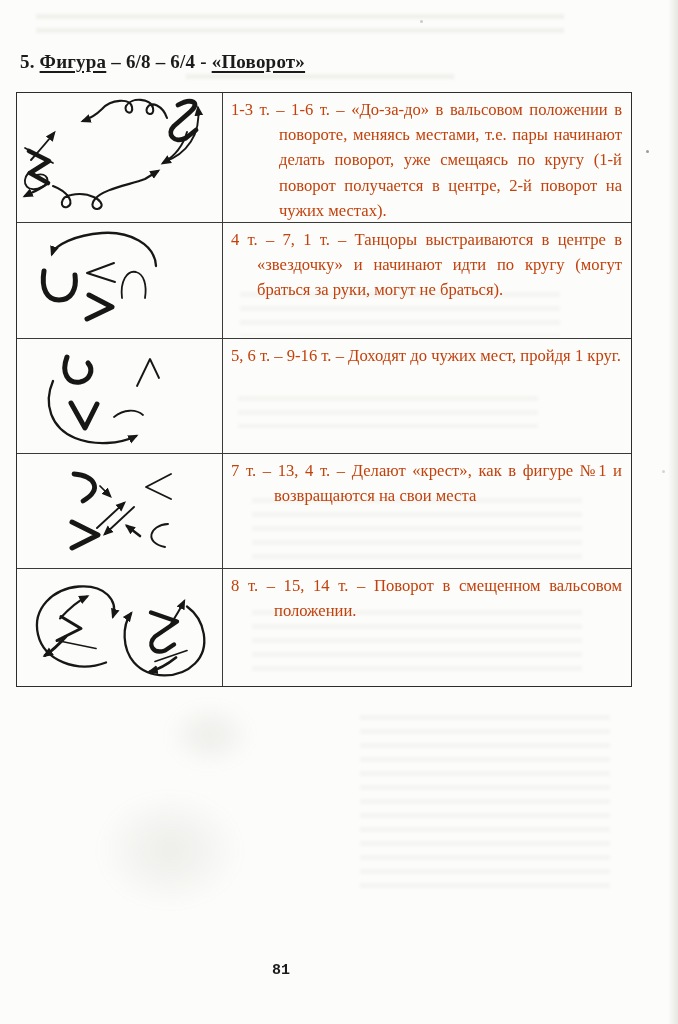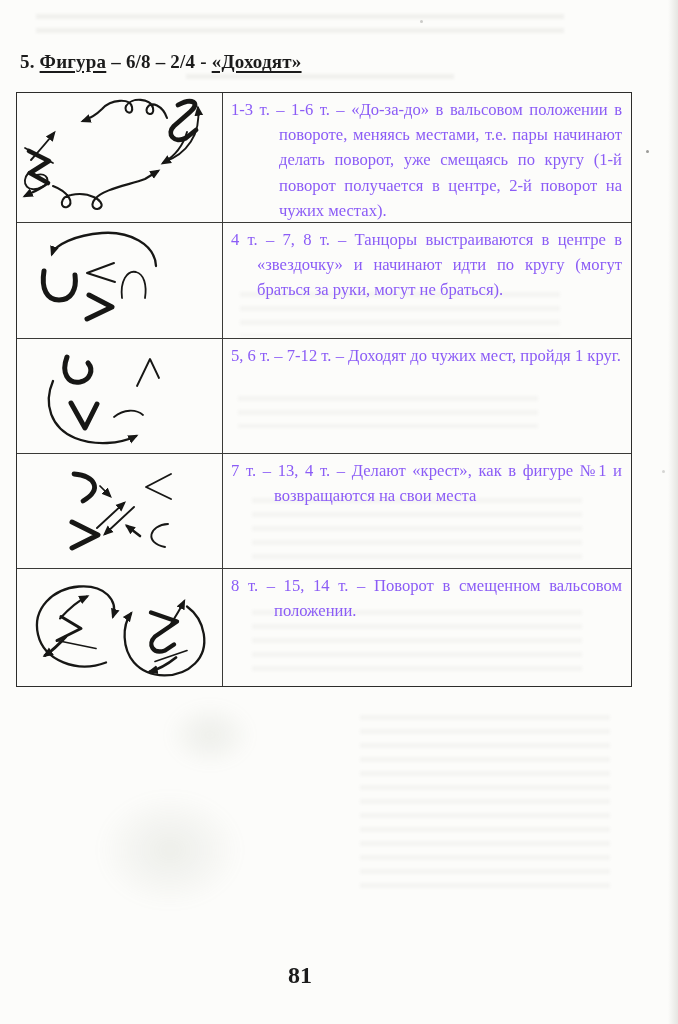--- a/index.html
+++ b/index.html
@@ -50,30 +50,30 @@
     border-top:1.4px solid #3a3a37;
     border-left:1.4px solid #3a3a37;
     box-sizing:border-box;overflow:hidden;position:relative;
   }
   .cell:nth-child(-n+2){border-top:none;}
   .cell:nth-child(odd){border-left:none;}
   .diagram-cell svg{display:block;width:100%;height:100%;}
   .text-cell{padding:4px 9px 0 8px;}
   .text-cell p{
     margin:0;font-size:16.6px;line-height:25.2px;text-align:justify;
-    color:#8b5cf6;
+    color:#c2410c;
   }
   .indent-lg{padding-left:48px;text-indent:-48px;}
   .indent-md{padding-left:43px;text-indent:-43px;}
   .indent-sm{padding-left:26px;text-indent:-26px;}
   .indent-no{padding-left:0;text-indent:0;}
   
   .page-number{
     position:absolute;left:272px;top:962px;width:40px;
-    font-size:24px;font-weight:bold;text-align:right;
+    font-size:15px;font-weight:bold;text-align:left;font-family:Liberation Mono, monospace;
   }
   
   .dgm path{fill:none;stroke:#171715;stroke-linecap:round;stroke-linejoin:round;}
 </style>
 </head>
 <body>
 
 <svg width="0" height="0" style="position:absolute" aria-hidden="true">
   <defs>
     <marker id="ah" viewBox="0 0 10 10" refX="7" refY="5" markerUnits="userSpaceOnUse" markerWidth="11" markerHeight="11" orient="auto">
@@ -92,22 +92,22 @@
 <div class="blob" style="left:70px;top:770px;width:200px;height:160px;"></div>
 <div class="blob" style="left:150px;top:690px;width:120px;height:90px;"></div>
 <div class="edge-shade"></div>
 <div class="speck" style="left:646px;top:150px;"></div>
 <div class="speck" style="left:662px;top:470px;opacity:.4;"></div>
 <div class="speck" style="left:420px;top:20px;opacity:.5;"></div>
 
 <div class="doc-title">
   <span>5.</span>
   <span class="u">Фигура</span>
-  <span>– 6/8 – 2/4 -</span>
-  <span class="u">«Доходят»</span>
+  <span>– 6/8 – 6/4 -</span>
+  <span class="u">«Поворот»</span>
 </div>
 
 <div class="dance-table">
 
   <div class="cell diagram-cell">
     <svg class="dgm" viewBox="0 0 205 127">
       <path d="M150,24 C146,12 134,6 130,14 C127,21 138,23 136,14 C134,4 114,3 109,12 C106,19 117,22 115,13 C113,4 94,5 85,15 C80,20 74,24 66,27" stroke-width="2.1" marker-end="url(#ah)"></path>
       <path d="M161,11 C175,3 184,9 173,18 L157,32 C149,40 157,50 169,44 L179,36" stroke-width="4.8"></path>
       <path d="M147,68 C170,60 184,40 181,14" stroke-width="1.9" marker-end="url(#ah)"></path>
       <path d="M170,38 C166,52 158,62 146,69" stroke-width="1.9" marker-end="url(#ah)"></path>
@@ -126,34 +126,34 @@
   <div class="cell diagram-cell">
     <svg class="dgm" viewBox="0 0 205 113">
       <path d="M139,42 C138,20 112,7 85,9 C58,11 38,21 35,30" stroke-width="2.3" marker-end="url(#ah)"></path>
       <path d="M27,47 C24,65 30,76 42,76 C54,76 60,66 58,51" stroke-width="5"></path>
       <path d="M97,39 L70,49 L98,58" stroke-width="2"></path>
       <path d="M105,74 C103,57 110,46 119,48 C127,50 130,61 128,74" stroke-width="1.8"></path>
       <path d="M72,71 L95,83 L70,95" stroke-width="5"></path>
     </svg>
   </div>
   <div class="cell text-cell">
-    <p class="indent-sm">4 т. – 7, 8 т. – Танцоры выстраиваются в центре в «звездочку» и начинают идти по кругу (могут браться за руки, могут не браться).</p>
+    <p class="indent-sm">4 т. – 7, 1 т. – Танцоры выстраиваются в центре в «звездочку» и начинают идти по кругу (могут браться за руки, могут не браться).</p>
   </div>
 
   <div class="cell diagram-cell">
     <svg class="dgm" viewBox="0 0 205 112">
       <path d="M50,17 C44,33 51,44 63,42 C73,40 77,30 71,23" stroke-width="5"></path>
       <path d="M120,46 L133,19 L142,38" stroke-width="1.9"></path>
       <path d="M54,63 L68,88 L80,64" stroke-width="5"></path>
       <path d="M36,41 C26,64 34,88 58,98 C78,106 103,104 119,96" stroke-width="2.3" marker-end="url(#ah)"></path>
       <path d="M97,77 C107,69 119,69 126,75" stroke-width="1.8"></path>
     </svg>
   </div>
   <div class="cell text-cell">
-    <p class="indent-no">5, 6 т. – 7-12 т. – Доходят до чужих мест, пройдя 1 круг.</p>
+    <p class="indent-no">5, 6 т. – 9-16 т. – Доходят до чужих мест, пройдя 1 круг.</p>
   </div>
 
   <div class="cell diagram-cell">
     <svg class="dgm" viewBox="0 0 205 112">
       <path d="M57,19 C78,21 86,34 66,46" stroke-width="4.8"></path>
       <path d="M55,67 L81,80 L55,93" stroke-width="5"></path>
       <path d="M154,19 L129,32 L154,44" stroke-width="1.9"></path>
       <path d="M151,69 C132,70 127,88 148,92" stroke-width="1.9"></path>
       <path d="M80,73 L107,48" stroke-width="1.9" marker-end="url(#ah)"></path>
       <path d="M117,52 L88,79" stroke-width="1.9" marker-end="url(#ah)"></path>

